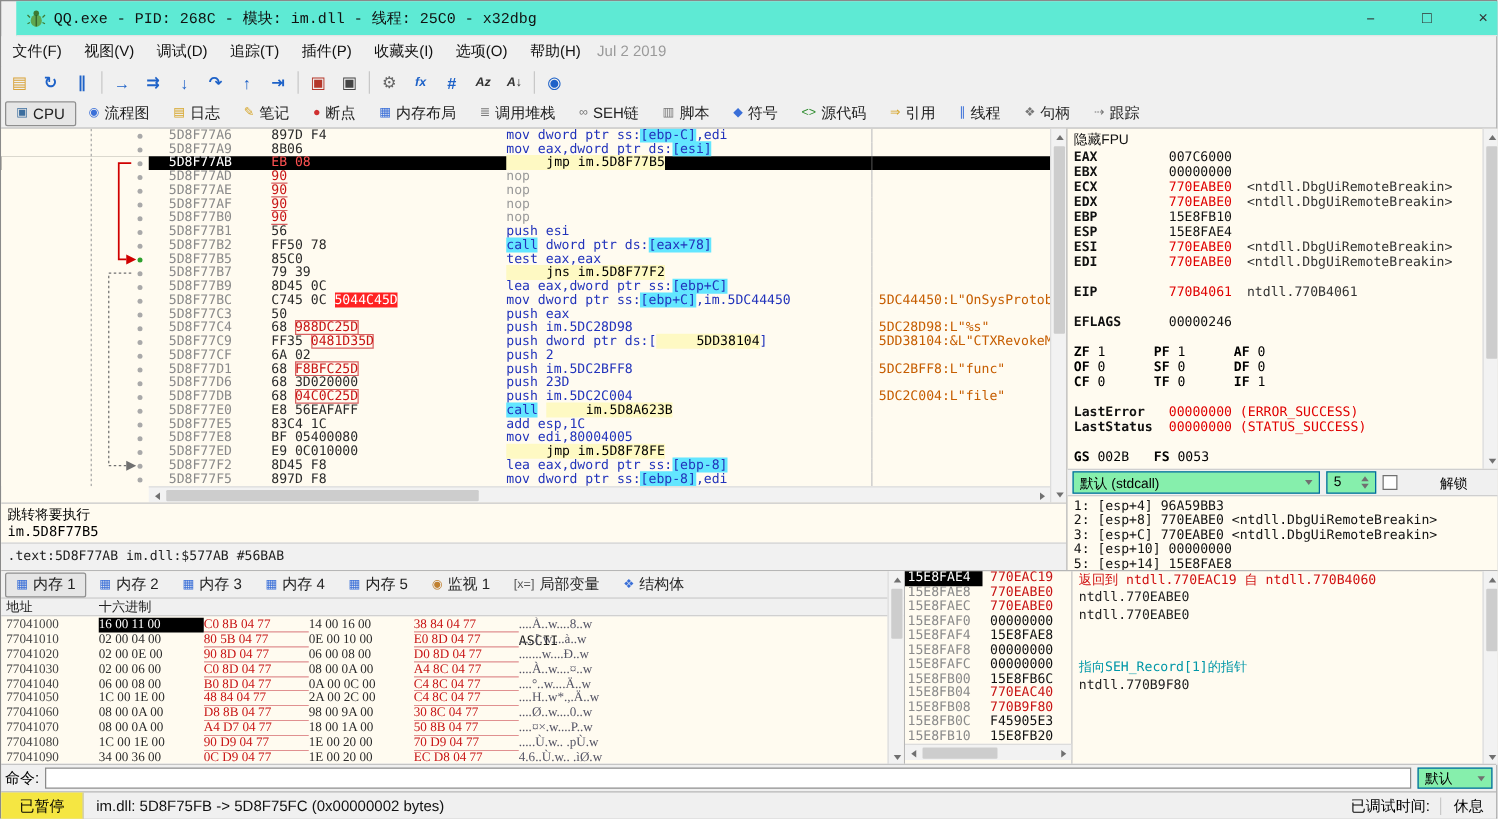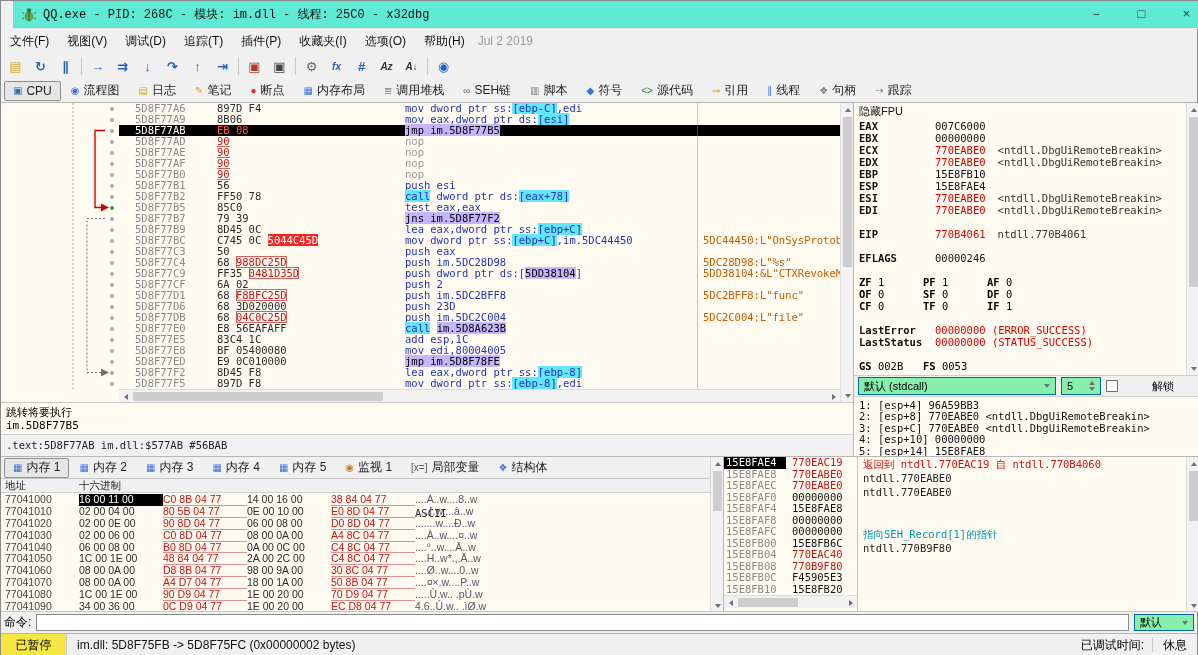--- a/index.html
+++ b/index.html
@@ -45,21 +45,21 @@
     font-size:10.5px; white-space:pre;gap:16px; }
   .c-gut { width:118px; flex:none; background:#fffbf0; position:relative; z-index:2; }
   .c-gut::after { content:""; position:absolute; right:5px; top:3.5px; width:4px; height:4px; border-radius:50%; background:#a9a9a9; }
   .drow:nth-child(10) .c-gut::after { background:#2ea02e; }
   .c-addr { width:66px; flex:none; color:#8a8a8a; }
   .c-bytes { width:172px; flex:none; color:#2b2b2b; }
   .c-instr { width:276px; flex:none; color:#2233bb; }
   .c-cmt { flex:1; color:#c65d00; border-left:1px solid #c5c5c5; padding-left:5px; overflow:hidden; }
   .sg-d {} .sg-n { color:#9a9a9a; }
   .sg-m { background:#63e6ff; }
-  .sg-y { background:#c4b5fd; color:#000; }
+  .sg-y { background:#fef9c3; color:#000;padding-left:32px; }
   .sg-r { background:#ff2222; color:#fff; }
   .sg-x { color:#c81414; box-shadow:inset 0 0 0 1px #d86060; }
   .sg-p { color:#c81414; box-shadow:inset 0 -1px 0 #d86060; }
   .drow.sel { background:#000; }
   .drow.sel .c-addr { color:#ffffff; }
   .drow.sel .c-bytes { color:#ff5252; }
   .drow.sel .c-instr { color:#cccccc; }
   .drow.sel .sg-p { color:#ff5252; box-shadow:none; }
   .drow.sel .c-cmt { border-left-color:#444; }
   #gutter-svg { position:absolute; top:0; left:0; z-index:3; pointer-events:none; }
@@ -115,21 +115,21 @@
   #bottom { position:absolute; top:455px; left:0; width:1198px; height:155px; border-top:1px solid #b6b6b6; background:#fffbf0; }
   #memzone { position:absolute; left:0; top:0; width:723px; height:155px; border-right:1px solid #b6b6b6; }
   #memtabs { height:22px; background:#f0f0f0; border-bottom:1px solid #c5c5c5; display:flex; align-items:center; padding-left:2px; }
   #memheader { height:14px; background:#f0f0f0; border-bottom:1px solid #d0d0d0; display:flex;
     font-size:10.5px; color:#222; font-family:"DejaVu Sans Mono","Liberation Mono",monospace; }
   #memheader span { display:inline-block; }
   .mh-addr { width:78px; padding-left:4px; }
   .mh-hex { width:336px; }
   .mh-ascii { flex:1;margin-top:28px; }
   #memrows { position:absolute; top:37px; left:0; right:13px; bottom:0; overflow:hidden; }
-  .mrow { display:flex; height:11.9px; line-height:11.9px; font-family:Liberation Sans, sans-serif;
+  .mrow { display:flex; height:11.9px; line-height:11.9px; font-family:Liberation Serif, serif;
     font-size:10.5px; white-space:pre; }
   .maddr { width:78px; flex:none; color:#444; padding-left:4px; }
   .mg { width:84px; flex:none; display:inline-block; color:#2b2b2b; }
   .mg.p { color:#c81414; box-shadow:inset 0 -1px 0 #e09090; }
   .mg.sel { background:#000; color:#fff; }
   .masc { flex:1; color:#556; }
   #mem-vsb { top:0; right:0; height:155px; }
 
   #stackzone { position:absolute; left:723px; top:0; width:134px; height:155px; border-right:1px solid #c5c5c5; }
   .srow { display:flex; height:11.5px; line-height:11.5px; font-family:"DejaVu Sans Mono","Liberation Mono",monospace;

